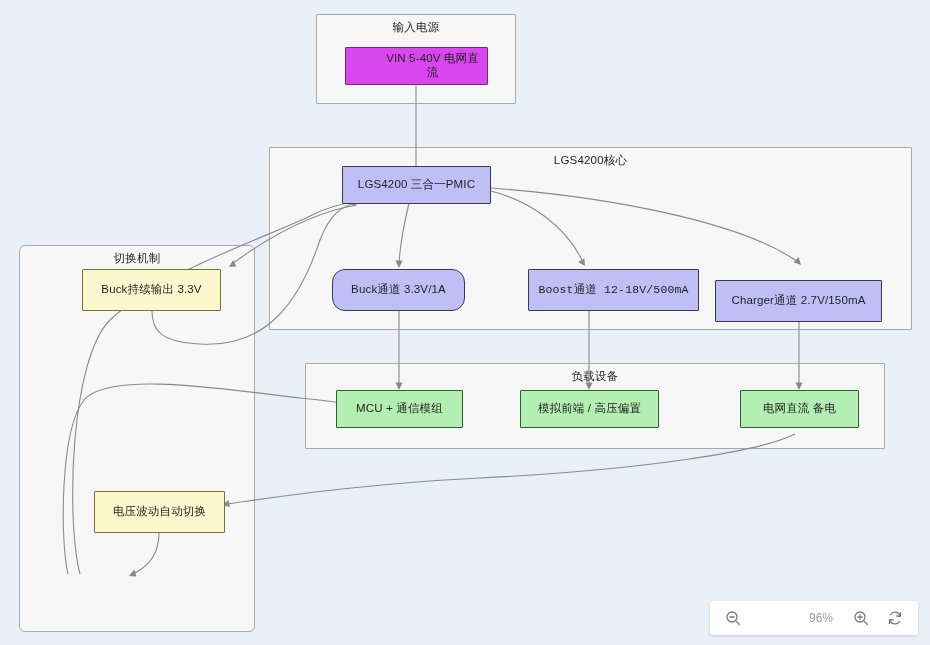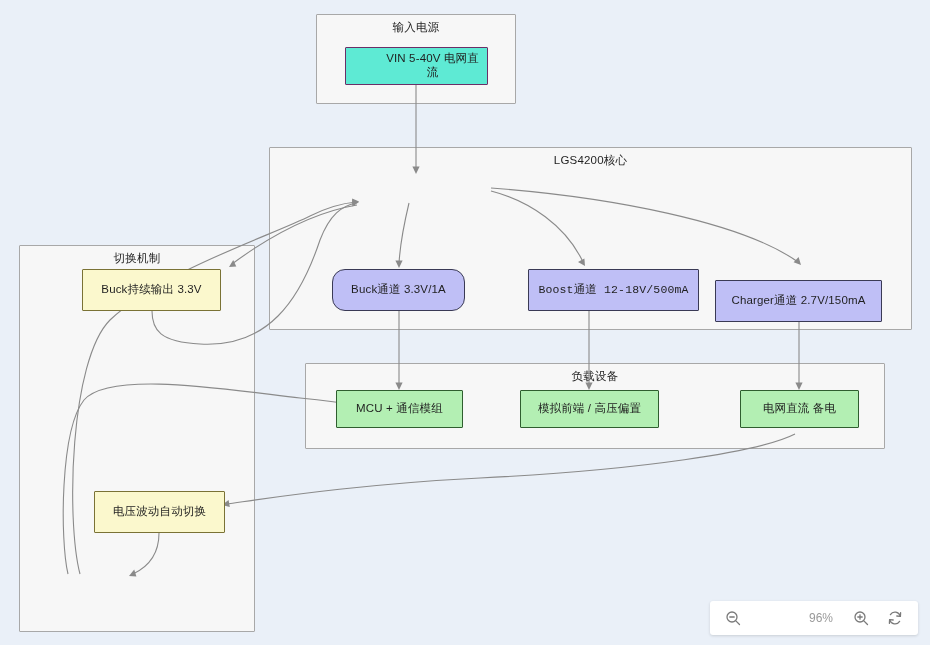--- a/index.html
+++ b/index.html
@@ -46,21 +46,21 @@
     font-size: 11.5px;
     color: #1f1f1f;
     border-width: 1.4px;
     border-style: solid;
     text-align: center;
     line-height: 1.2;
     letter-spacing: .15px;
     padding: 0 4px;
     border-radius: 1px;
   }
-  .n-pink   { background: #5eead4; border-color: #6b2f67; padding-left: 36px; }
+  .n-pink   { background: #d946ef; border-color: #6b2f67; padding-left: 36px; }
   .n-purple { background: #bfbff6; border-color: #3a3a55; }
   .n-green  { background: #b3efb3; border-color: #2f5e2f; }
   .n-yellow { background: #fbf8cd; border-color: #7a7235; justify-content: center; }
 
   
   #edges {
     position: absolute;
     left: 0;
     top: 0;
     width: 930px;
@@ -112,21 +112,21 @@
 <div id="canvas">
 
   <div class="subgraph" style="left:316px; top:14px; width:200px; height:90px;">
     <div class="subgraph-label">输入电源</div>
   </div>
 
   <div class="subgraph" style="left:269px; top:147px; width:643px; height:183px;">
     <div class="subgraph-label">LGS4200核心</div>
   </div>
 
-  <div class="subgraph" style="left:19px; top:245px; width:236px; height:387px;">
+  <div class="subgraph" style="left:19px; top:245px; width:236px; height:387px;border-radius:6px;">
     <div class="subgraph-label">切换机制</div>
   </div>
 
   <div class="subgraph" style="left:305px; top:363px; width:580px; height:86px;">
     <div class="subgraph-label">负载设备</div>
   </div>
 
   <svg id="edges" viewBox="0 0 930 645" xmlns="http://www.w3.org/2000/svg">
 
     <path d="M416,85 L416,172"></path>
@@ -166,20 +166,23 @@
     <polygon points="366,407 358.8,410.4 359.6,403.2"></polygon>
 
     <path d="M80,574 C66,520 70,360 110,320 C160,272 270,236 310,216 C330,206 345,203 356,202"></path>
     <polygon points="359,201.5 352.4,205.8 352.2,198.6"></polygon>
   </svg>
 
   <div class="node n-pink" style="left:345px; top:47px; width:143px; height:38px;">
     <span>VIN 5-40V 电网直流</span>
   </div>
 
+  <div class="node n-purple" style="left:342px; top:166px; width:149px; height:38px;">
+    <span>LGS4200 三合一PMIC</span>
+  </div>
 
   <div class="node n-purple" style="left:332px; top:269px; width:133px; height:42px;border-radius:13px;">
     <span>Buck通道 3.3V/1A</span>
   </div>
 
   <div class="node n-purple" style="left:528px; top:269px; width:171px; height:42px;font-family:Liberation Mono, monospace;">
     <span>Boost通道 12-18V/500mA</span>
   </div>
 
   <div class="node n-purple" style="left:715px; top:269px; width:167px; height:42px;margin-top:11px;">

